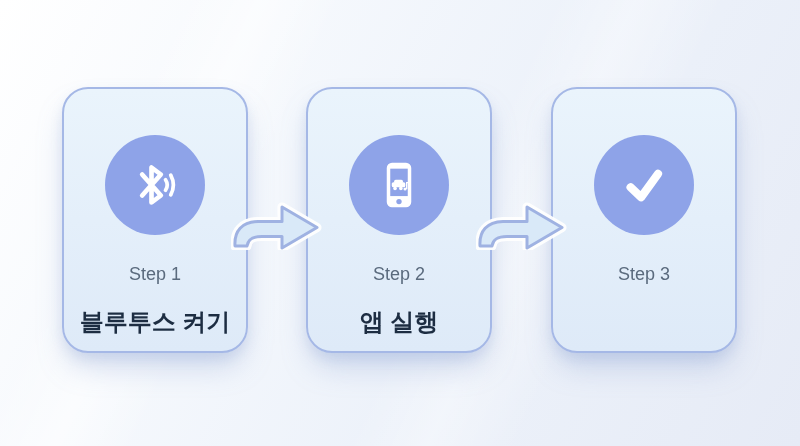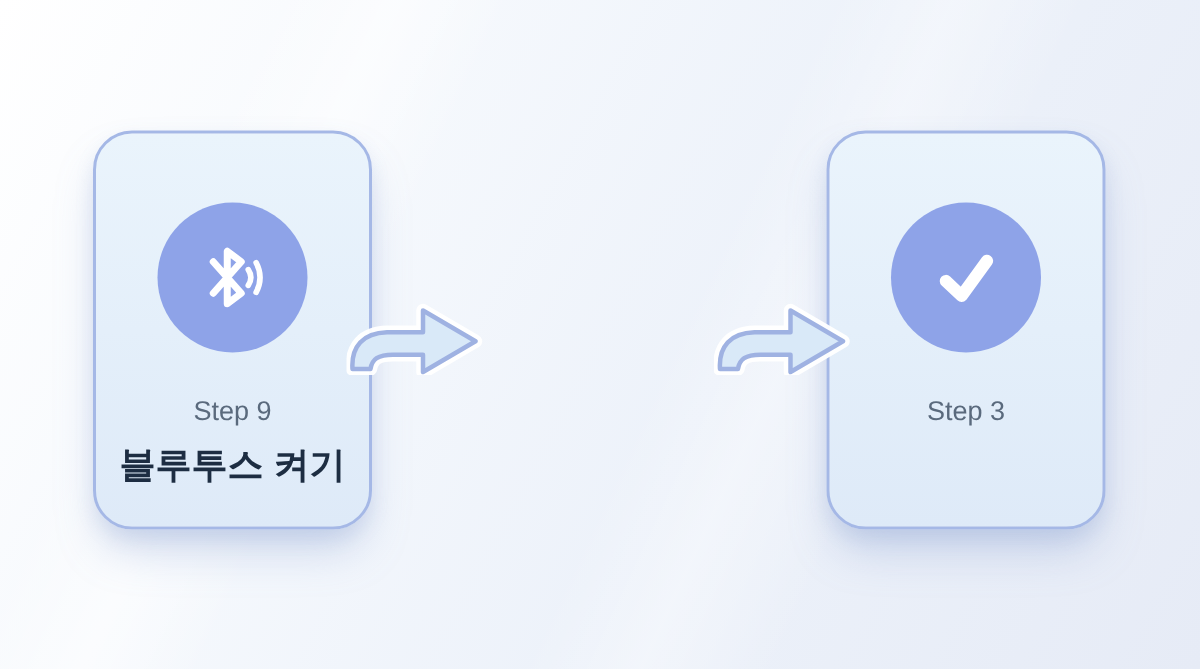--- a/index.html
+++ b/index.html
@@ -35,21 +35,21 @@
     background:var(--icon-circle,#8ea3e8);
     display:flex;align-items:center;justify-content:center;
     flex:0 0 auto;
   }
   .step-label{
     margin-top:28px;
     font-size:18px;line-height:22px;
     color:var(--step-label,#5a6a7d);
   }
   .step-title{
-    margin-top:11px;
+    margin-top:22px;
     font-size:24px;line-height:30px;font-weight:700;
     color:var(--title,#1d2d42);
     white-space:nowrap;
   }
   .arrow{
     position:absolute;top:195px;width:92px;height:55px;
   }
   .arrow-1{left:231px;}
   .arrow-2{left:476px;}
   .arrow path.halo{fill:#ffffff;stroke:#ffffff;stroke-width:9;stroke-linejoin:round;opacity:.95;}
@@ -62,24 +62,44 @@
 <div class="stage">
 
   <div class="card card-1">
     <div class="icon-circle">
       <svg class="icon-svg" width="56" height="56" viewBox="0 0 48 48">
         <path d="M13 33 L29 15 L21 9 L21 39 L29 33 L13 15" fill="none" stroke="#ffffff" stroke-width="4" stroke-linecap="round" stroke-linejoin="round"></path>
         <path d="M33 19.5 Q36 24 33 28.5" fill="none" stroke="#ffffff" stroke-width="3.2" stroke-linecap="round"></path>
         <path d="M37.5 15.5 Q42 24 37.5 32.5" fill="none" stroke="#ffffff" stroke-width="3.2" stroke-linecap="round"></path>
       </svg>
     </div>
-    <div class="step-label">Step 9</div>
+    <div class="step-label">Step 1</div>
     <div class="step-title">블루투스 켜기</div>
   </div>
 
+  <div class="card card-2">
+    <div class="icon-circle">
+      <svg class="icon-svg" width="56" height="56" viewBox="0 0 48 48">
+        <rect x="13.5" y="5" width="21" height="38" rx="4.5" fill="#ffffff"></rect>
+        <rect x="16.5" y="10" width="15" height="23.5" fill="#8EA3E8"></rect>
+        <circle cx="24" cy="38.2" r="2.3" fill="#8EA3E8"></circle>
+
+        <rect x="19.8" y="19.4" width="7.6" height="3.4" rx="1.4" fill="#ffffff"></rect>
+        <rect x="17.8" y="21.6" width="11.6" height="4.4" rx="1.4" fill="#ffffff"></rect>
+        <circle cx="20.6" cy="26.9" r="1.55" fill="#ffffff"></circle>
+        <circle cx="25.6" cy="26.9" r="1.55" fill="#ffffff"></circle>
+
+        <circle cx="29.2" cy="27.4" r="1.35" fill="#ffffff"></circle>
+        <rect x="30" y="21.4" width="1.15" height="6" fill="#ffffff"></rect>
+        <rect x="30" y="21.4" width="2.5" height="1.2" rx="0.5" fill="#ffffff"></rect>
+      </svg>
+    </div>
+    <div class="step-label">Step 2</div>
+    <div class="step-title">앱 실행</div>
+  </div>
 
   <div class="card card-3">
     <div class="icon-circle">
       <svg class="icon-svg" width="56" height="56" viewBox="0 0 48 48">
         <path d="M12.5 26 L21.5 34.5 L36 14.5" fill="none" stroke="#ffffff" stroke-width="7" stroke-linecap="round" stroke-linejoin="round"></path>
       </svg>
     </div>
     <div class="step-label">Step 3</div>
   </div>
 

